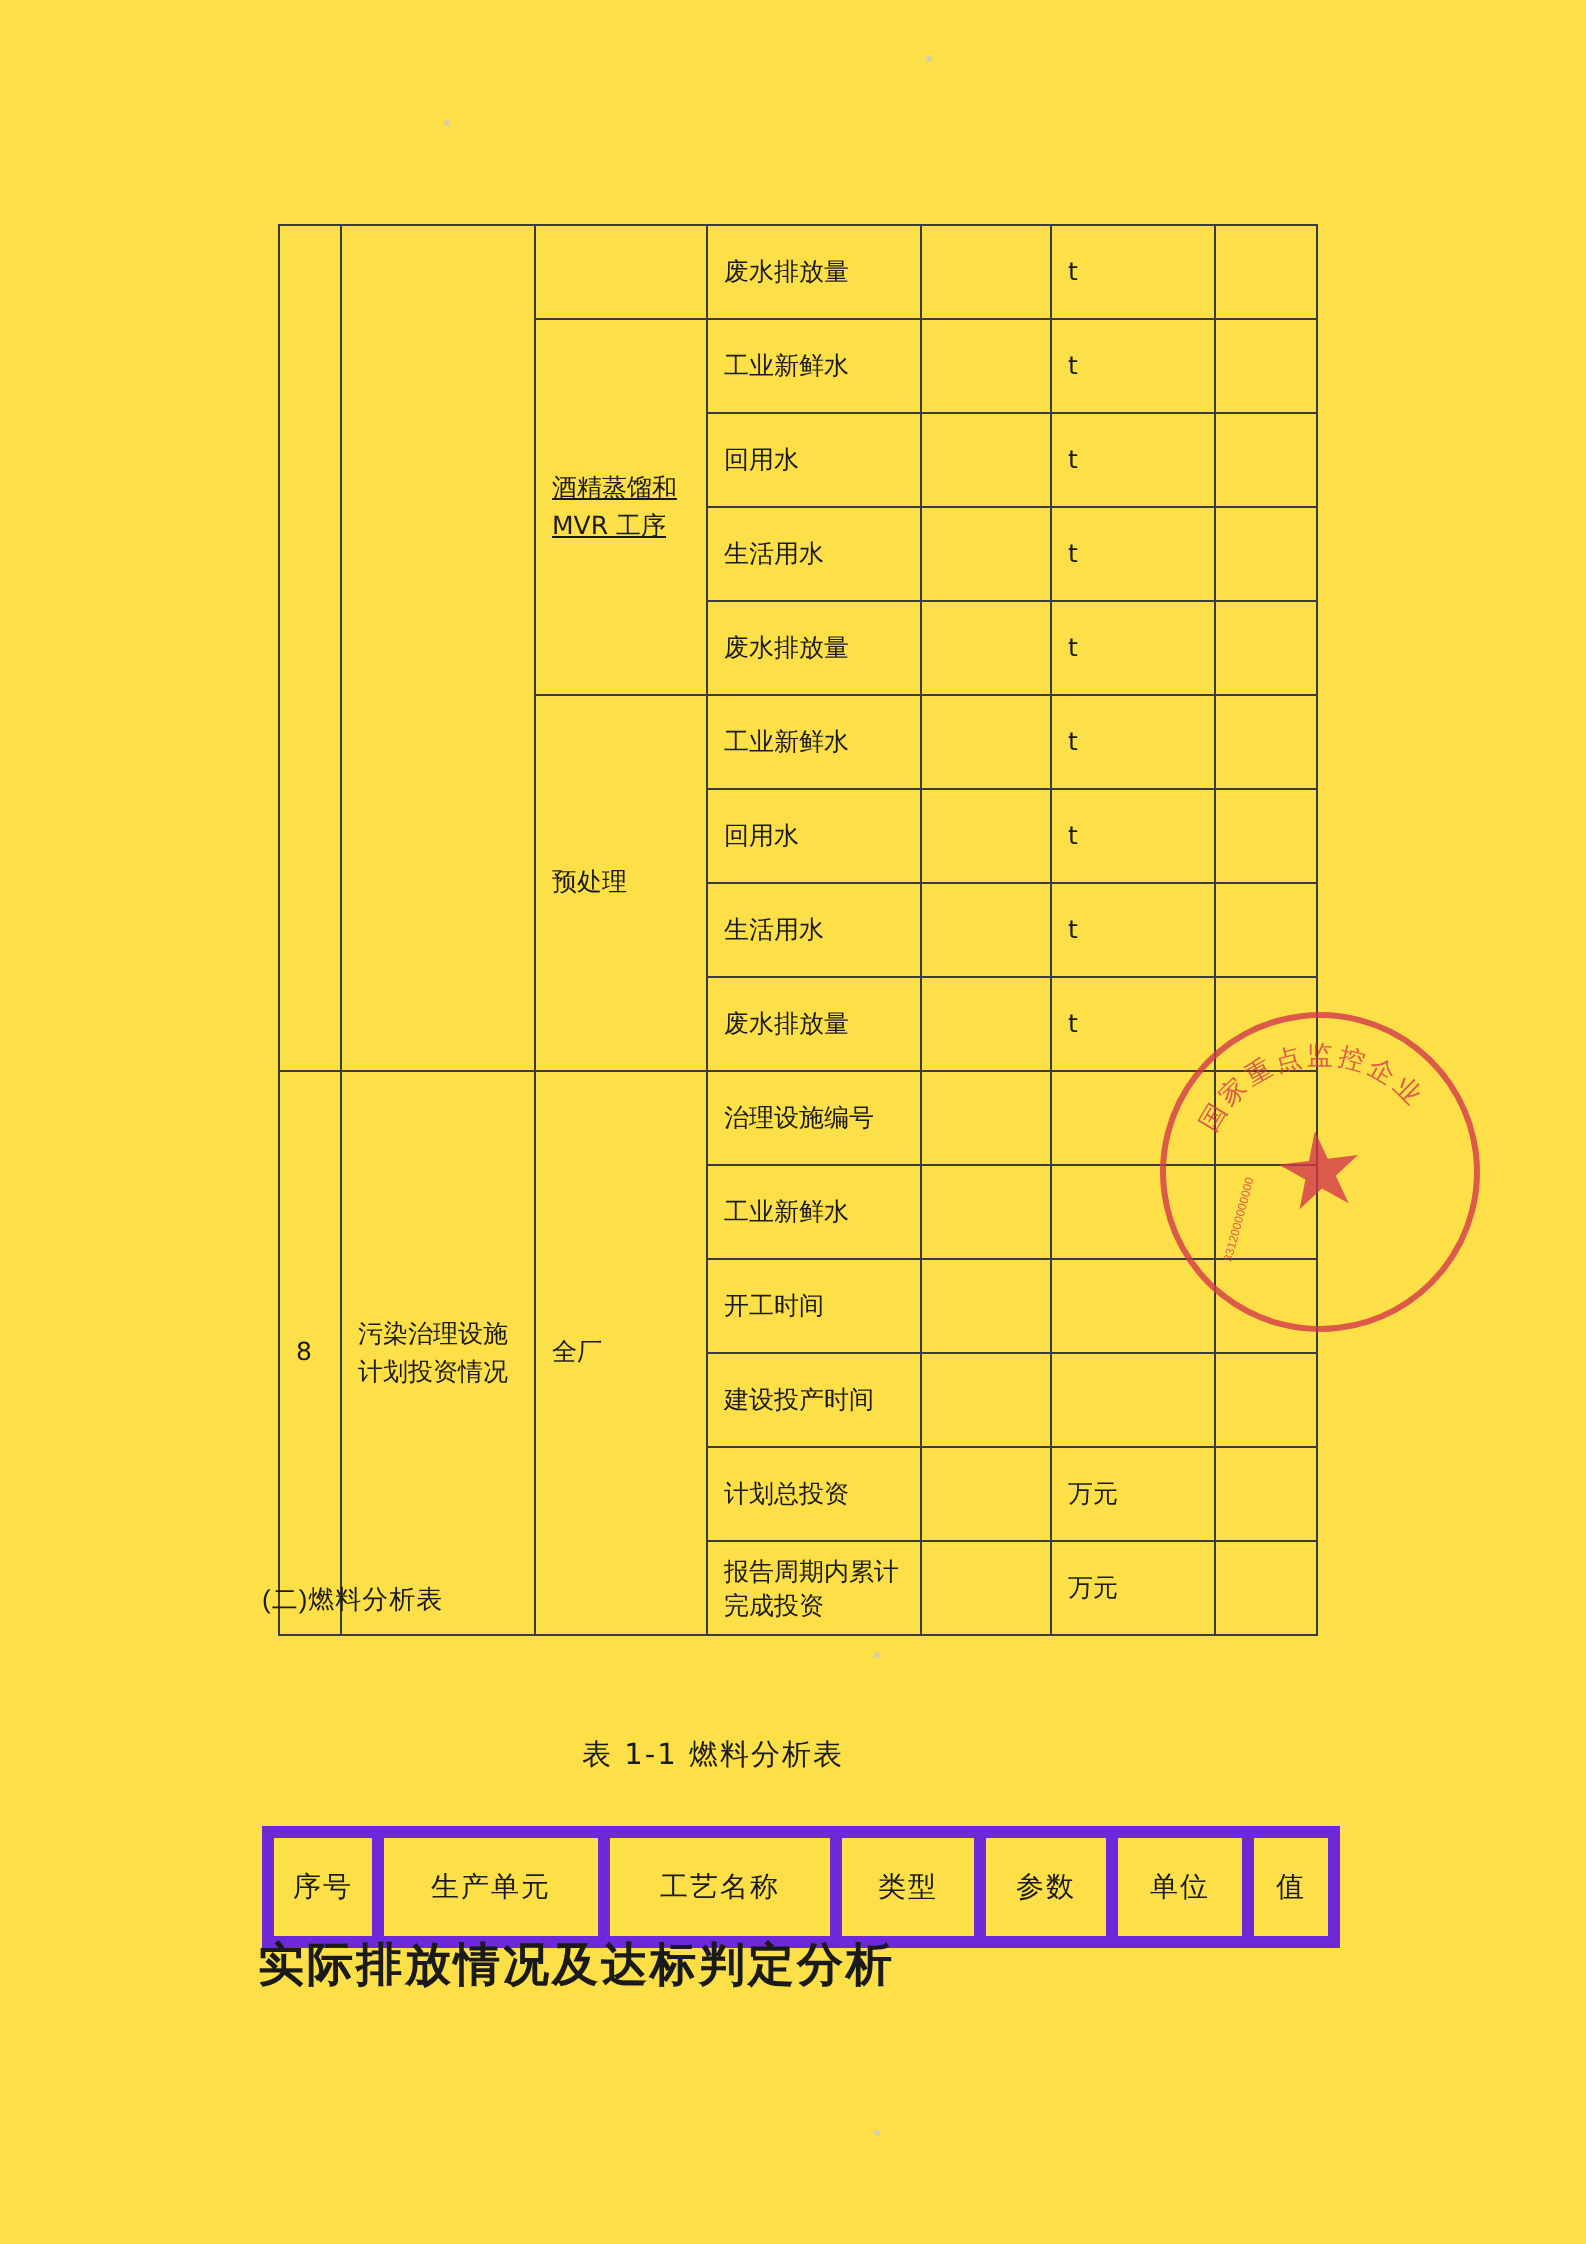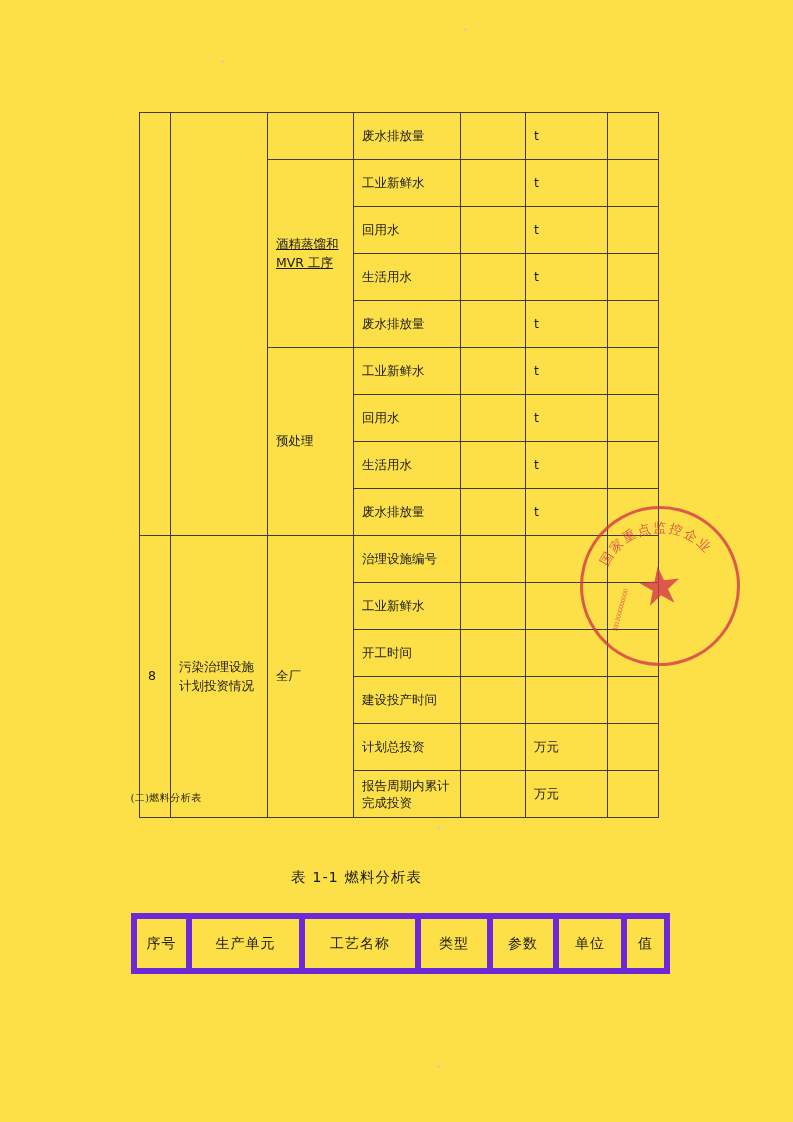--- a/index.html
+++ b/index.html
@@ -56,22 +56,22 @@
   .col-last    { width: 51px; }
   .empty-cell  { }
 
   .vtop { vertical-align: middle; text-decoration: underline; }
 
   
   .sub-caption {
     position: absolute;
     left: 131px;
     top: 791px;
-    font-size: 10px;
-    font-family: Liberation Serif, serif;
+    font-size: 13px;
+    font-family: Liberation Sans, sans-serif;
     letter-spacing: .5px;
   }
 
   
   .fuel-title {
     position: absolute;
     top: 868px;
     left: 0;
     width: 713px;
     text-align: center;
@@ -308,20 +308,21 @@
         <td>生产单元</td>
         <td>工艺名称</td>
         <td>类型</td>
         <td>参数</td>
         <td>单位</td>
         <td>值</td>
       </tr>
     </tbody>
   </table>
 
+  <div class="bottom-heading">实际排放情况及达标判定分析</div>
 
   <div class="stamp">
     <div class="ring"></div>
     <svg viewBox="0 0 160 160">
       <defs>
         <path id="arc" d="M 22,84 A 58,58 0 0 1 138,84" fill="none"></path>
       </defs>
       <text>
         <textPath href="#arc" startOffset="50%" text-anchor="middle">国家重点监控企业</textPath>
       </text>

